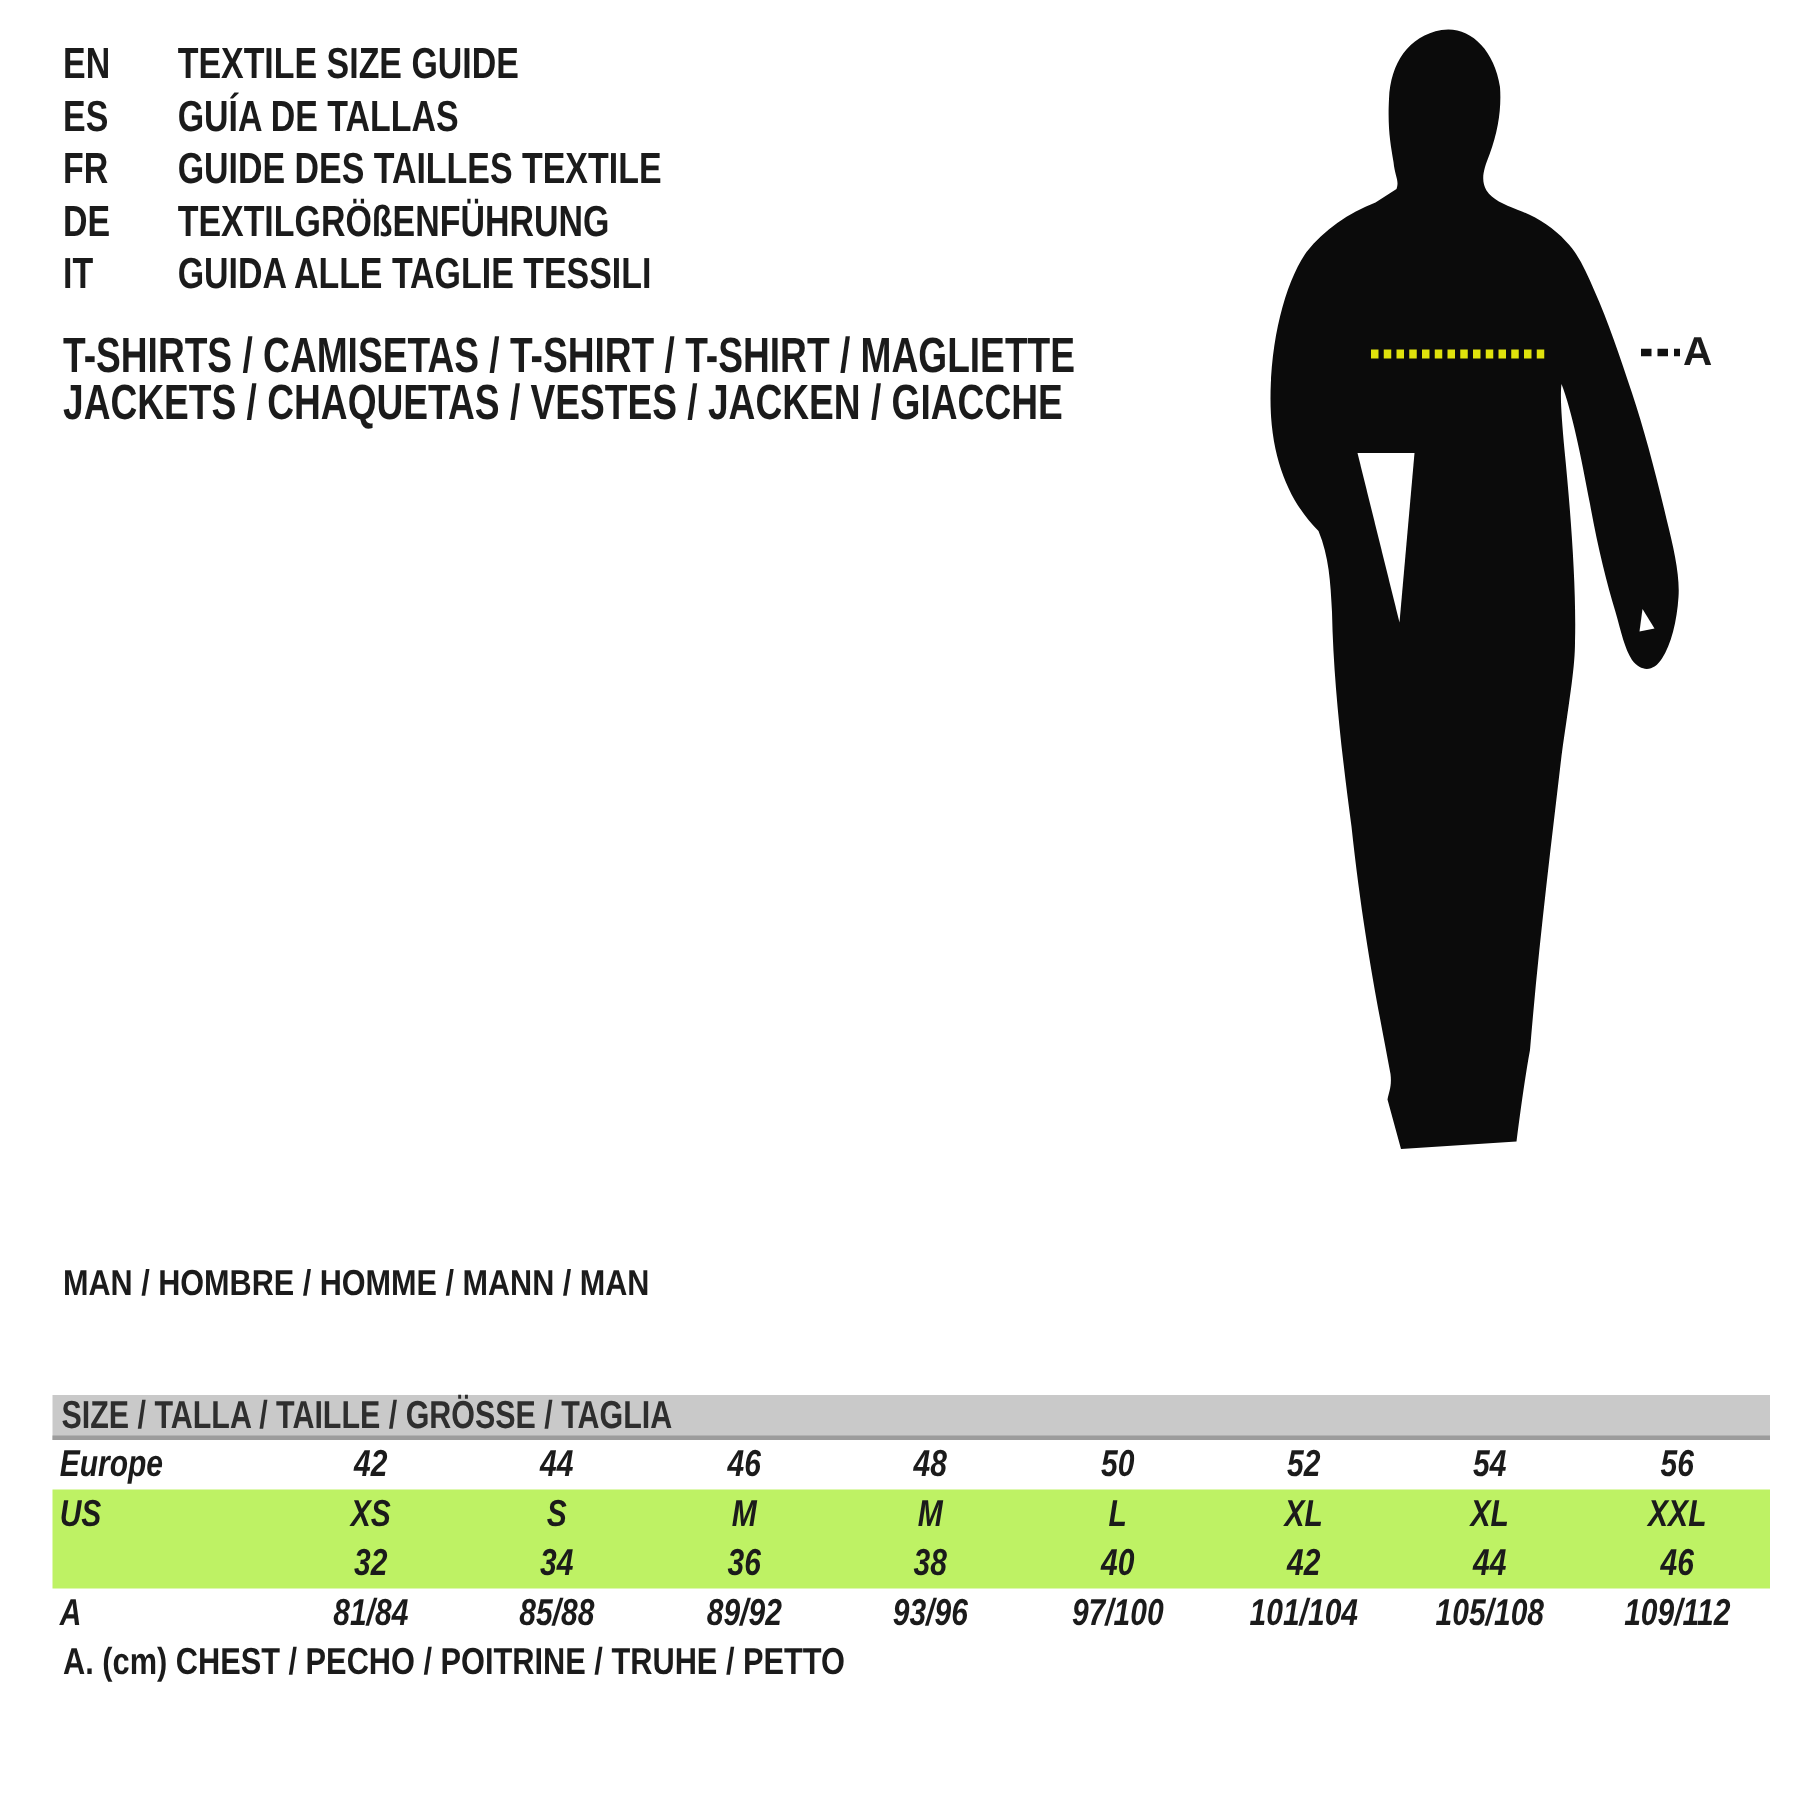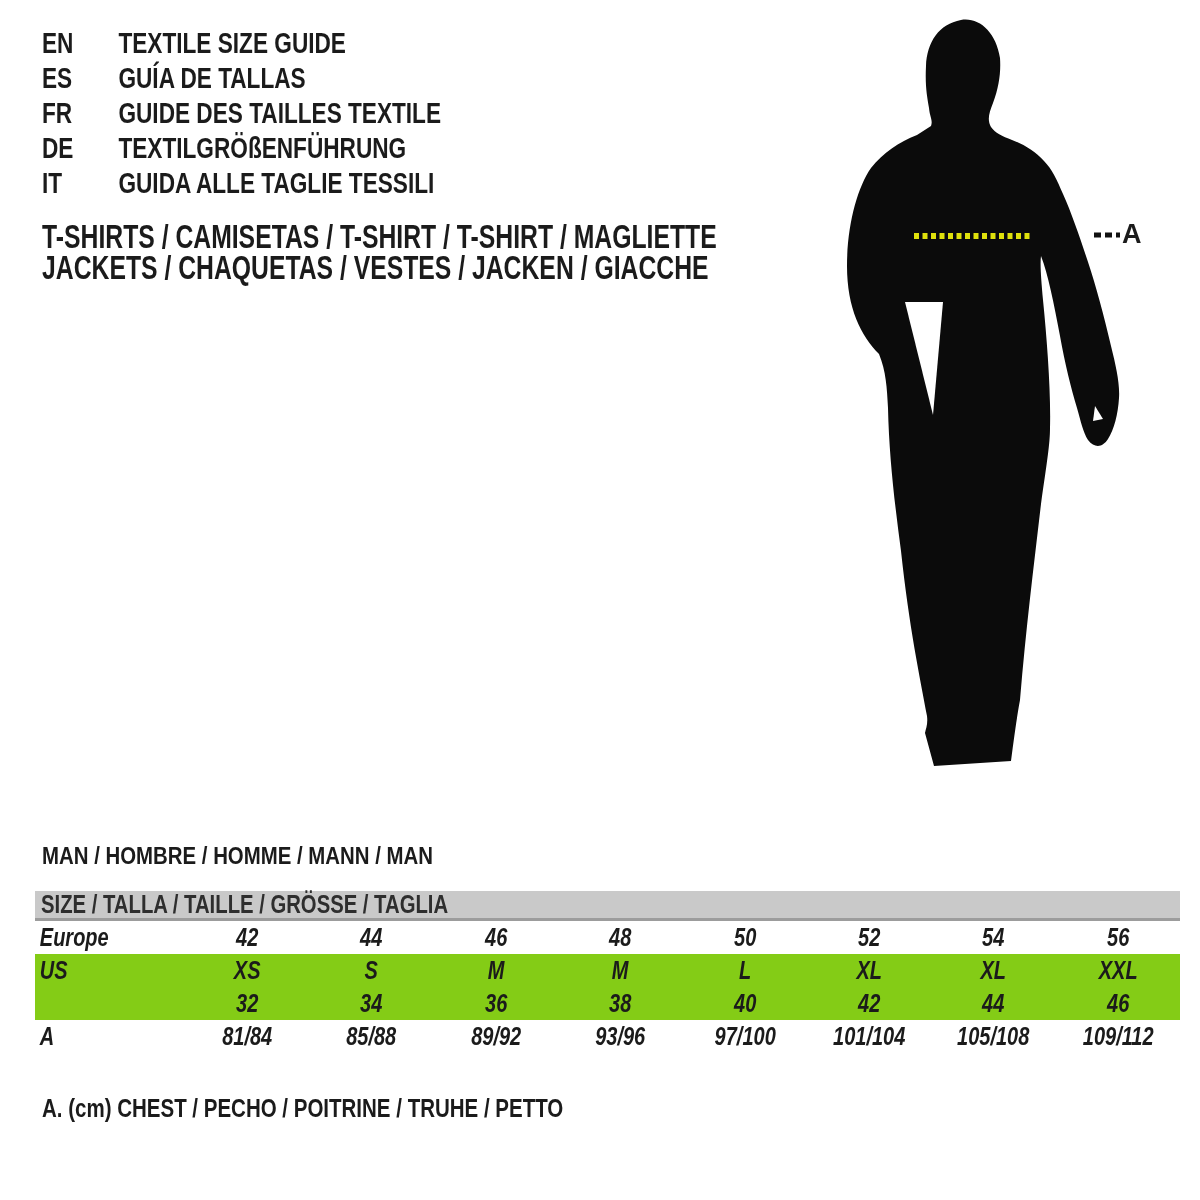--- a/index.html
+++ b/index.html
@@ -13,28 +13,28 @@
   .lang-code{width:98px;flex:0 0 98px;}
   
   .categories{position:absolute;left:42px;top:221px;transform:scaleX(.75);transform-origin:0 0;}
   .category-line{font-size:33px;line-height:31px;white-space:nowrap;}
   
   .figure{position:absolute;left:843px;top:16px;width:290px;height:756px;}
   .measure-label{position:absolute;left:1122px;top:219px;font-size:27px;}
   
   .section-title{position:absolute;left:42px;top:842px;margin:0;font-size:24px;transform:scaleX(.85);transform-origin:0 0;white-space:nowrap;}
   
-  .size-table{position:absolute;left:35px;top:891px;width:1145px;}
+  .size-table{position:absolute;left:35px;top:930px;width:1145px;}
   .t-header{
     height:27px;background:#c9c9c9;border-bottom:3px solid #9c9c9c;
     display:flex;align-items:center;padding-left:6px;color:#2e2e2e;
   }
   .t-header span{font-size:26px;transform:scaleX(.78);transform-origin:0 50%;white-space:nowrap;display:inline-block;}
   .t-row{display:grid;grid-template-columns:150px repeat(8,1fr);height:33px;font-style:italic;}
-  .t-row.band{background:#84cc16;}
+  .t-row.band{background:#bef264;}
   .t-row>div{display:flex;align-items:center;justify-content:center;font-size:25px;transform:scaleX(.8);}
   .t-row>.row-label{justify-content:flex-start;padding-left:6px;transform-origin:0 50%;}
   
   .footnote{position:absolute;left:42px;top:1094px;font-size:25px;transform:scaleX(.82);transform-origin:0 0;white-space:nowrap;}
 </style>
 </head>
 <body>
 
 <div class="page">
 

